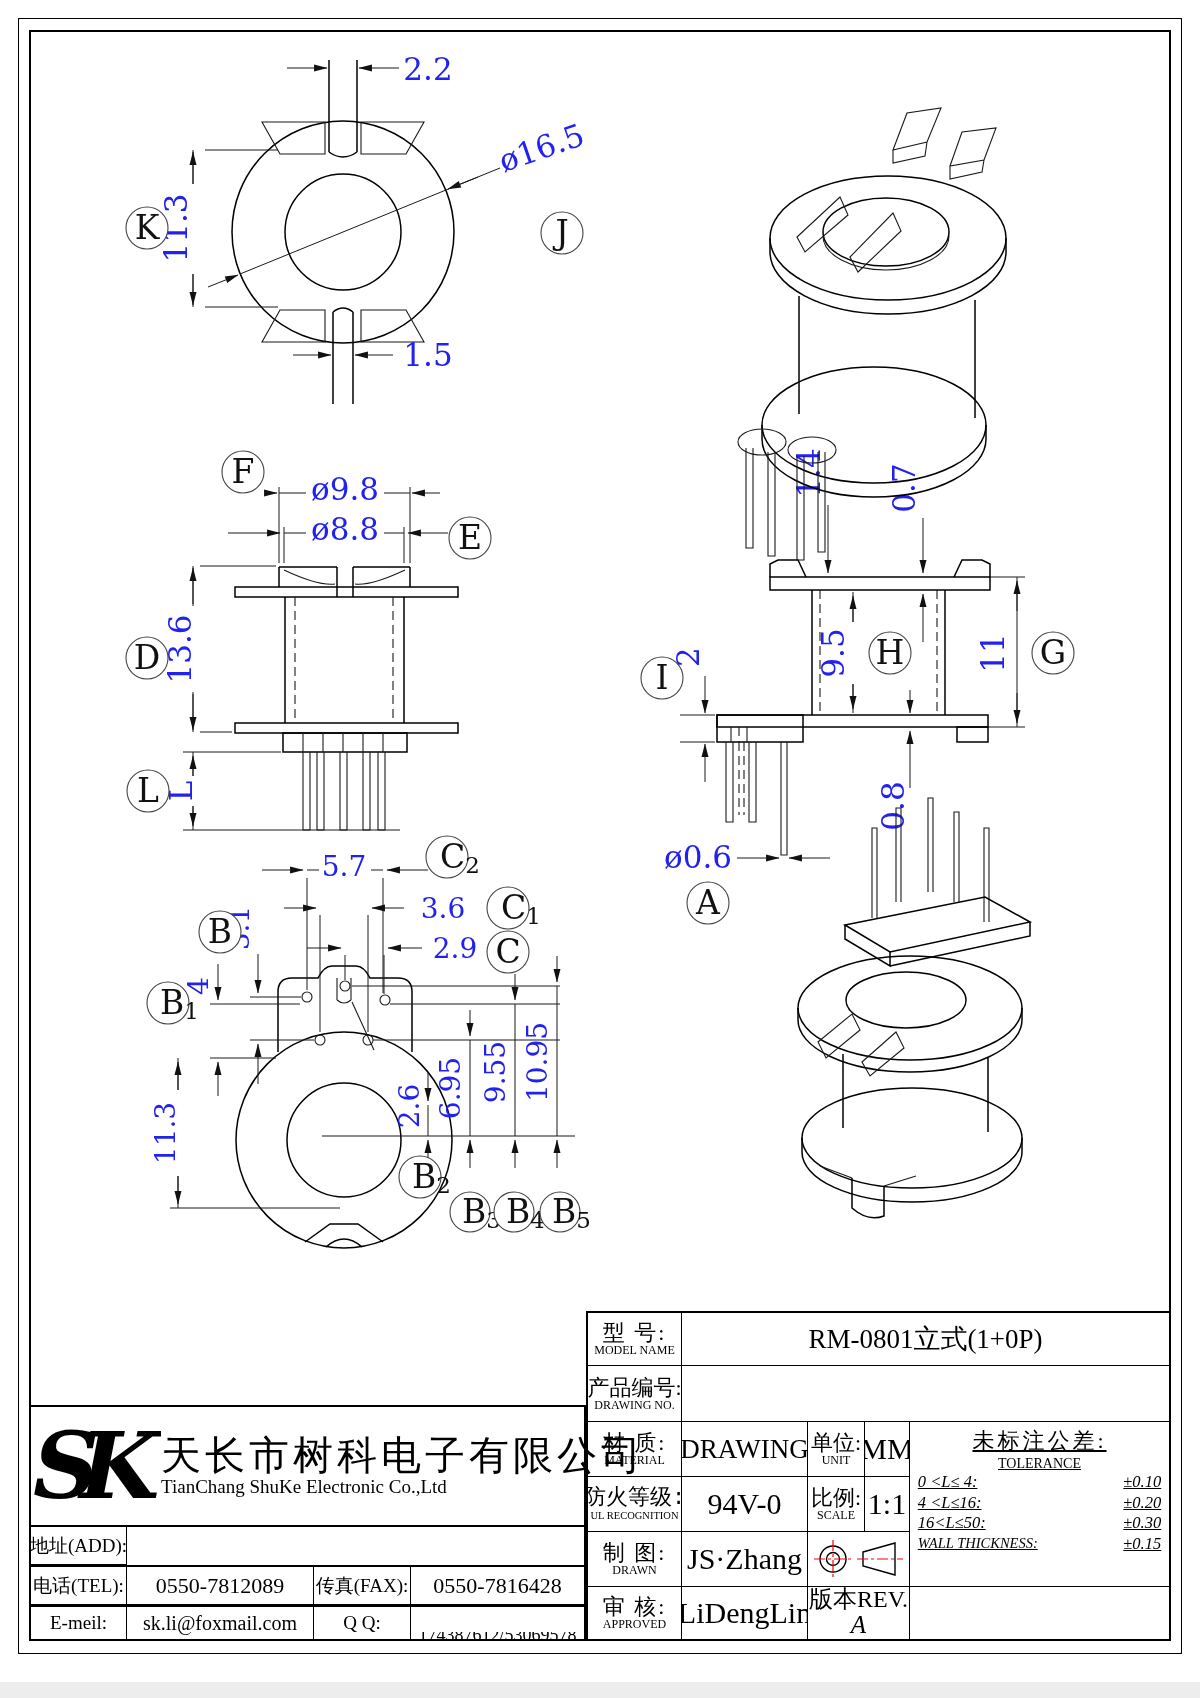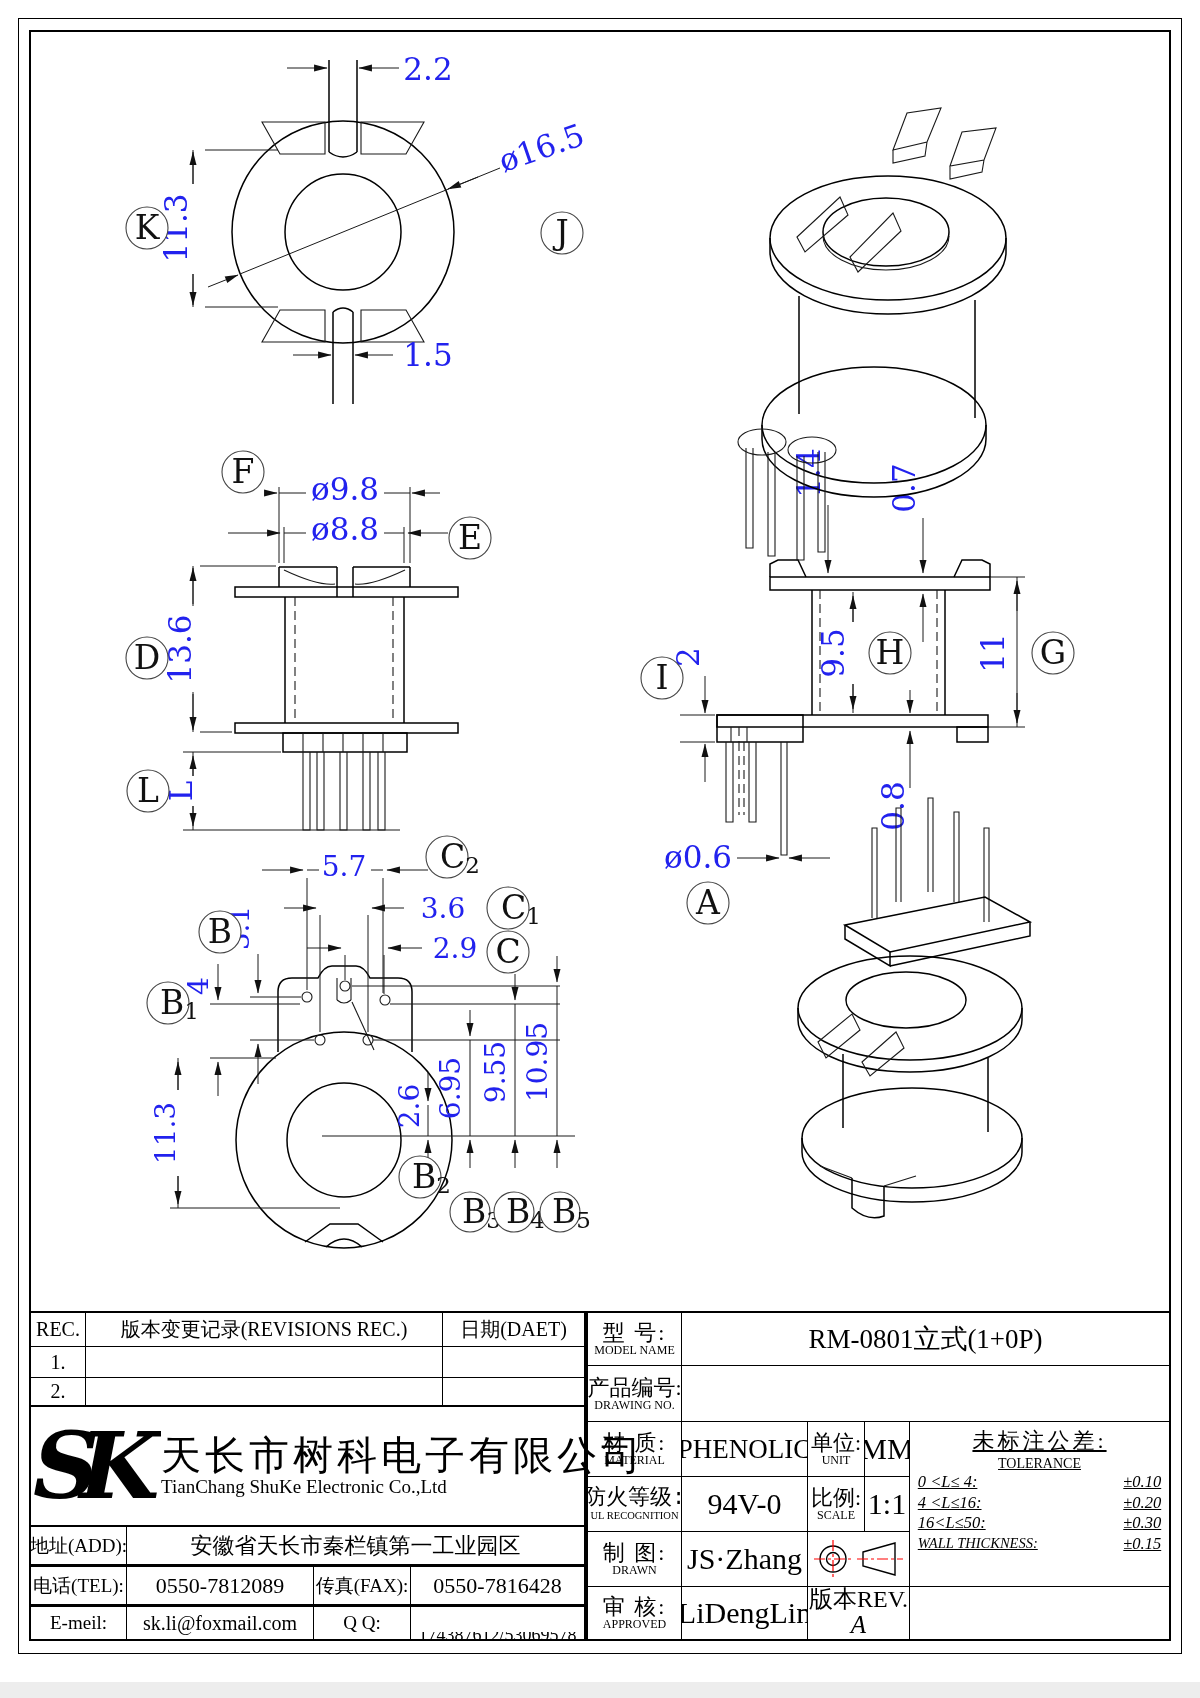--- a/index.html
+++ b/index.html
@@ -402,47 +402,35 @@
       <path class="ln" d="M862,1062 L896,1032 L904,1048 L870,1076 Z"></path>
       <line class="lnb" x1="843" y1="1054" x2="843" y2="1128"></line>
       <line class="lnb" x1="988" y1="1058" x2="988" y2="1132"></line>
       <ellipse class="lnb" cx="912" cy="1138" rx="110" ry="50"></ellipse>
       <path class="lnb" d="M802,1138 V1152 A110,50 0 0 0 1022,1152 V1138"></path>
       <path class="lnb" d="M852,1178 V1208 Q868,1222 884,1216 V1186"></path>
       <path class="ln" d="M820,1166 L852,1178 M884,1186 L916,1176"></path>
     </g>
   </svg>
 
-  <div class="tb" id="rec-grid">
-    <div class="cell">REC.</div>
-    <div class="cell">版本变更记录(REVISIONS REC.)</div>
-    <div class="cell last-c">日期(DAET)</div>
-    <div class="cell">1.</div>
-    <div class="cell"></div>
-    <div class="cell last-c"></div>
-    <div class="cell last-r">2.</div>
-    <div class="cell last-r"></div>
-    <div class="cell last-c last-r"></div>
-  </div>
 
   <div class="tb" id="company">
     <div style="width:150px;display:flex;align-items:center;justify-content:center;">
       <svg width="130" height="96" viewBox="0 0 130 96">
         <text x="2" y="80" font-size="92" font-weight="900" font-style="italic" font-family="Liberation Sans, sans-serif" letter-spacing="-20" fill="#000">SK</text>
       </svg>
     </div>
     <div class="stack" style="align-items:flex-start;">
       <div class="company-cn">天长市树科电子有限公司</div>
       <div class="company-en">TianChang ShuKe Electronic Co.,Ltd</div>
     </div>
   </div>
 
   <div class="tb" id="addr-row">
     <div class="cell info-cell">地址(ADD):</div>
-    <div class="cell info-cell last-c" style="font-size:22px;">安徽省天长市秦栏镇第一工业园区</div>
   </div>
   <div class="tb" id="tel-row">
     <div class="cell info-cell">电话(TEL):</div>
     <div class="cell info-cell" style="font-size:22px;">0550-7812089</div>
     <div class="cell info-cell">传真(FAX):</div>
     <div class="cell info-cell last-c" style="font-size:22px;">0550-7816428</div>
   </div>
   <div class="tb" id="email-row">
     <div class="cell info-cell last-r">E-meil:</div>
     <div class="cell info-cell last-r" style="font-size:20px;">sk.li@foxmail.com</div>
@@ -467,21 +455,21 @@
         </div>
     </div>
     <div class="cell last-c" style="grid-column:2/6;"></div>
 
     <div class="cell">
       <div class="stack">
           <span class="cn">材  质:</span>
           <span class="en">MATERIAL</span>
         </div>
     </div>
-    <div class="cell val-lg">PHENOLIC</div>
+    <div class="cell val-lg">DRAWING</div>
     <div class="cell">
       <div class="stack">
           <span class="cn" style="letter-spacing:0;">单位:</span>
           <span class="en">UNIT</span>
         </div>
     </div>
     <div class="cell val-xl">MM</div>
     <div class="cell last-c tolcell" style="grid-column:5;grid-row:3/6;">
       <span class="tol-title-cn">未标注公差:</span>
       <span class="tol-title-en">TOLERANCE</span>

